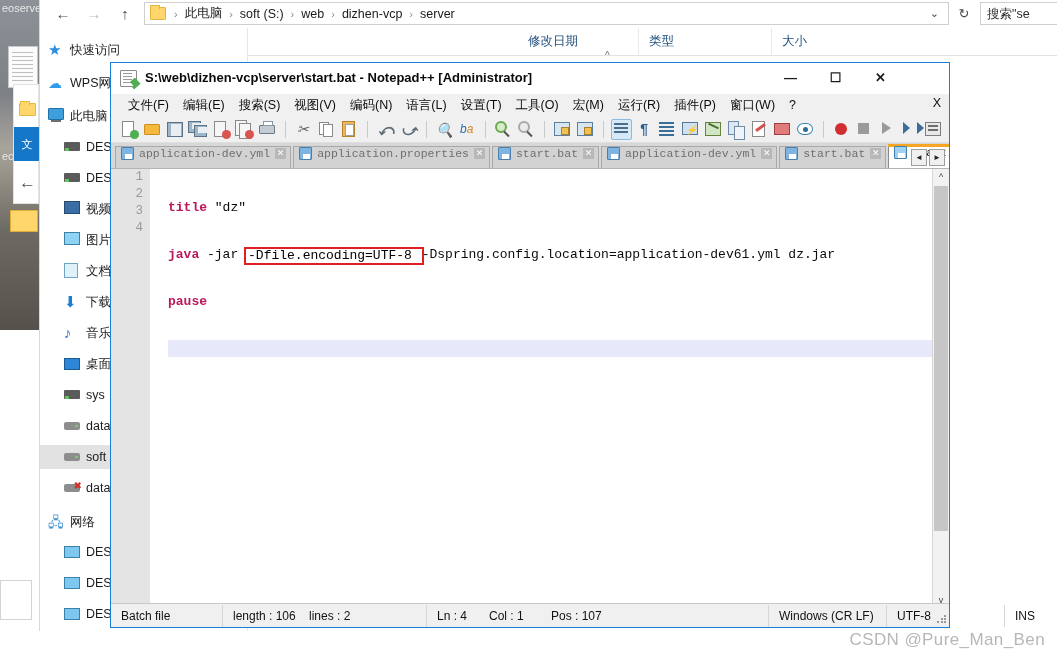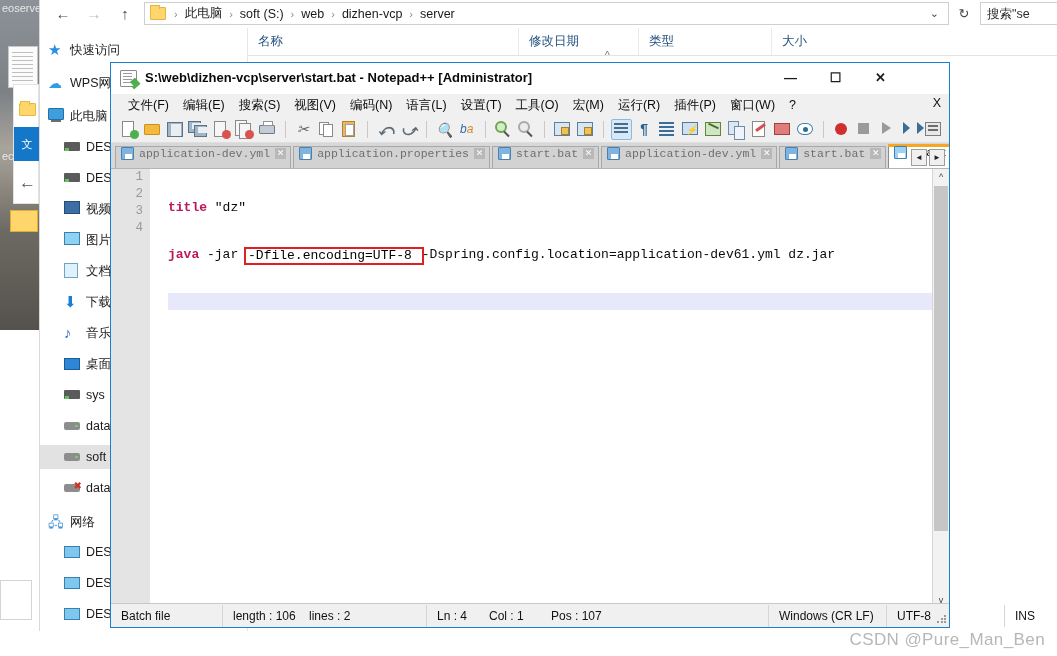--- a/index.html
+++ b/index.html
@@ -440,21 +440,20 @@
       <span class="crumb-sep">›</span>
       <span class="crumb">server</span>
       <span class="addr-caret">⌄</span>
     </div>
 
     <div class="refresh-btn">↻</div>
     <div class="search-wrap">搜索"se</div>
   </div>
 
   <div class="exp-colhead">
-    <div class="colcell" style="left:0px;width:270px">名称</div>
     <div class="colcell" style="left:270px;width:120px">修改日期</div>
     <div class="colcell" style="left:390px;width:120px">类型</div>
     <div class="colcell" style="left:523px;width:110px">大小</div>
     <div class="sort-caret">^</div>
   </div>
 
   <div class="exp-sidebar">
     <div style="height:10px"></div>
     <div class="side-item"><span class="ic ic-star">★</span><span>快速访问</span></div>
     <div style="height:9px"></div>
@@ -736,20 +735,21 @@
       <div class="gline">1</div>
       <div class="gline">2</div>
       <div class="gline">3</div>
       <div class="gline">4</div>
     </div>
     <div class="foldcol"></div>
 
     <div class="codearea">
       <div class="cline"><span class="kw">title</span><span class="plain"> "dz"</span></div>
       <div class="cline"><span class="kw">java</span><span class="plain"> -jar </span><span class="redbox">-Dfile.encoding=UTF-8 </span><span class="plain">-Dspring.config.location=application-dev61.yml dz.jar</span></div>
+      <div class="cline"><span class="kw">pause</span></div>
       <div class="cline cur"></div>
     </div>
 
     <div class="vscroll">
       <div class="up">^</div>
       <div class="thumb"></div>
       <div class="dn">v</div>
     </div>
   </div>
 

